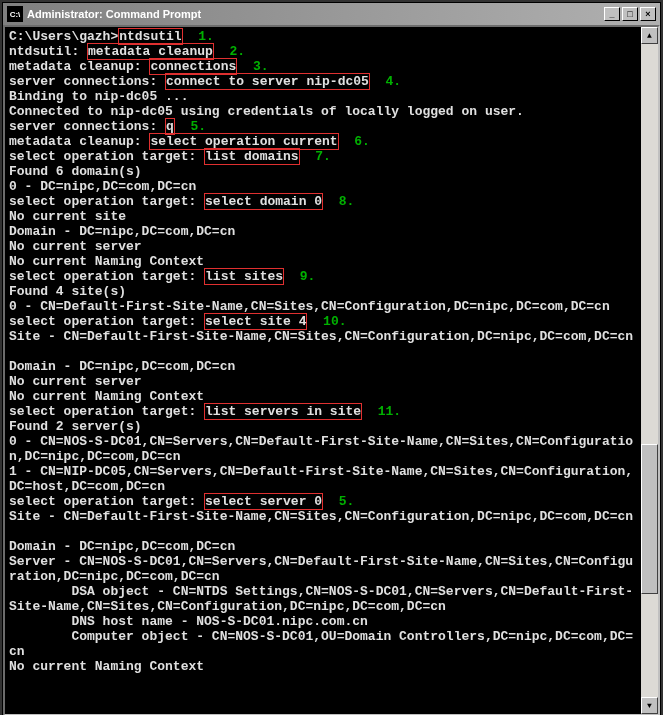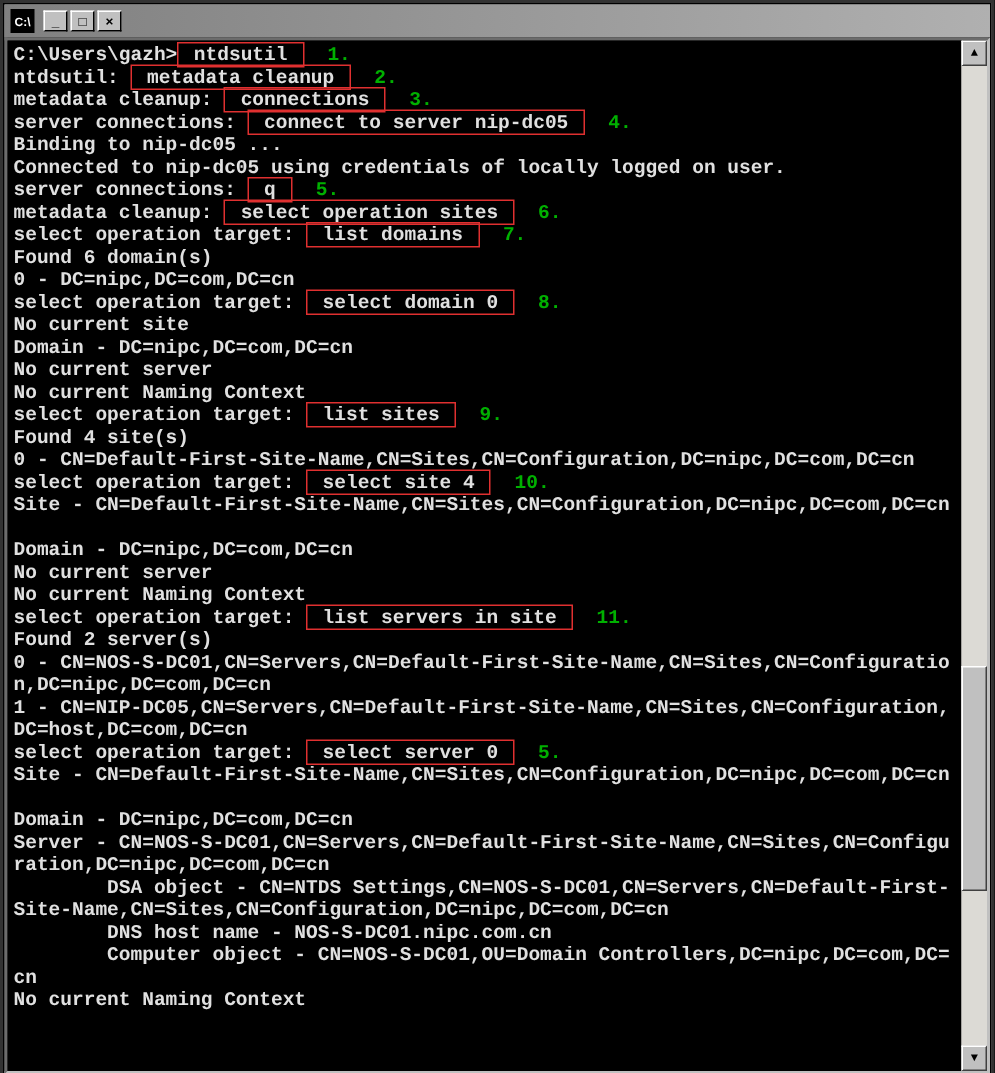--- a/index.html
+++ b/index.html
@@ -101,47 +101,48 @@
   .scrollbar .sb-thumb {
     width: 100%;
     height: 150px;
     background: #c0c0c0;
     border: 1px solid #fff;
     border-right-color:#404040;
     border-bottom-color:#404040;
   }
   .box {
     border: 1px solid #e03030;
-    padding: 0 10px;
+    padding: 0 0;
     display: inline;
   }
   .num {
     color: #00b000;
     font-weight: bold;
   }
 </style>
 </head>
 <body>
 
 <div class="window">
   <div class="titlebar">
     <div class="title-icon">C:\</div>
+    <div class="title-text">Administrator: Command Prompt</div>
     <div class="win-btn">_</div>
     <div class="win-btn">□</div>
     <div class="win-btn">×</div>
   </div>
   <div class="content">
     <div class="terminal"><span>C:\Users\gazh&gt;</span><span class="box">ntdsutil</span>  <span class="num">1.</span>
 <span>ntdsutil: </span><span class="box">metadata cleanup</span>  <span class="num">2.</span>
 <span>metadata cleanup: </span><span class="box">connections</span>  <span class="num">3.</span>
 <span>server connections: </span><span class="box">connect to server nip-dc05</span>  <span class="num">4.</span>
 <span>Binding to nip-dc05 ...</span>
 <span>Connected to nip-dc05 using credentials of locally logged on user.</span>
 <span>server connections: </span><span class="box">q</span>  <span class="num">5.</span>
-<span>metadata cleanup: </span><span class="box">select operation sites</span>  <span class="num">6.</span>
+<span>metadata cleanup: </span><span class="box">select operation current</span>  <span class="num">6.</span>
 <span>select operation target: </span><span class="box">list domains</span>  <span class="num">7.</span>
 <span>Found 6 domain(s)</span>
 <span>0 - DC=nipc,DC=com,DC=cn</span>
 <span>select operation target: </span><span class="box">select domain 0</span>  <span class="num">8.</span>
 <span>No current site</span>
 <span>Domain - DC=nipc,DC=com,DC=cn</span>
 <span>No current server</span>
 <span>No current Naming Context</span>
 <span>select operation target: </span><span class="box">list sites</span>  <span class="num">9.</span>
 <span>Found 4 site(s)</span>

